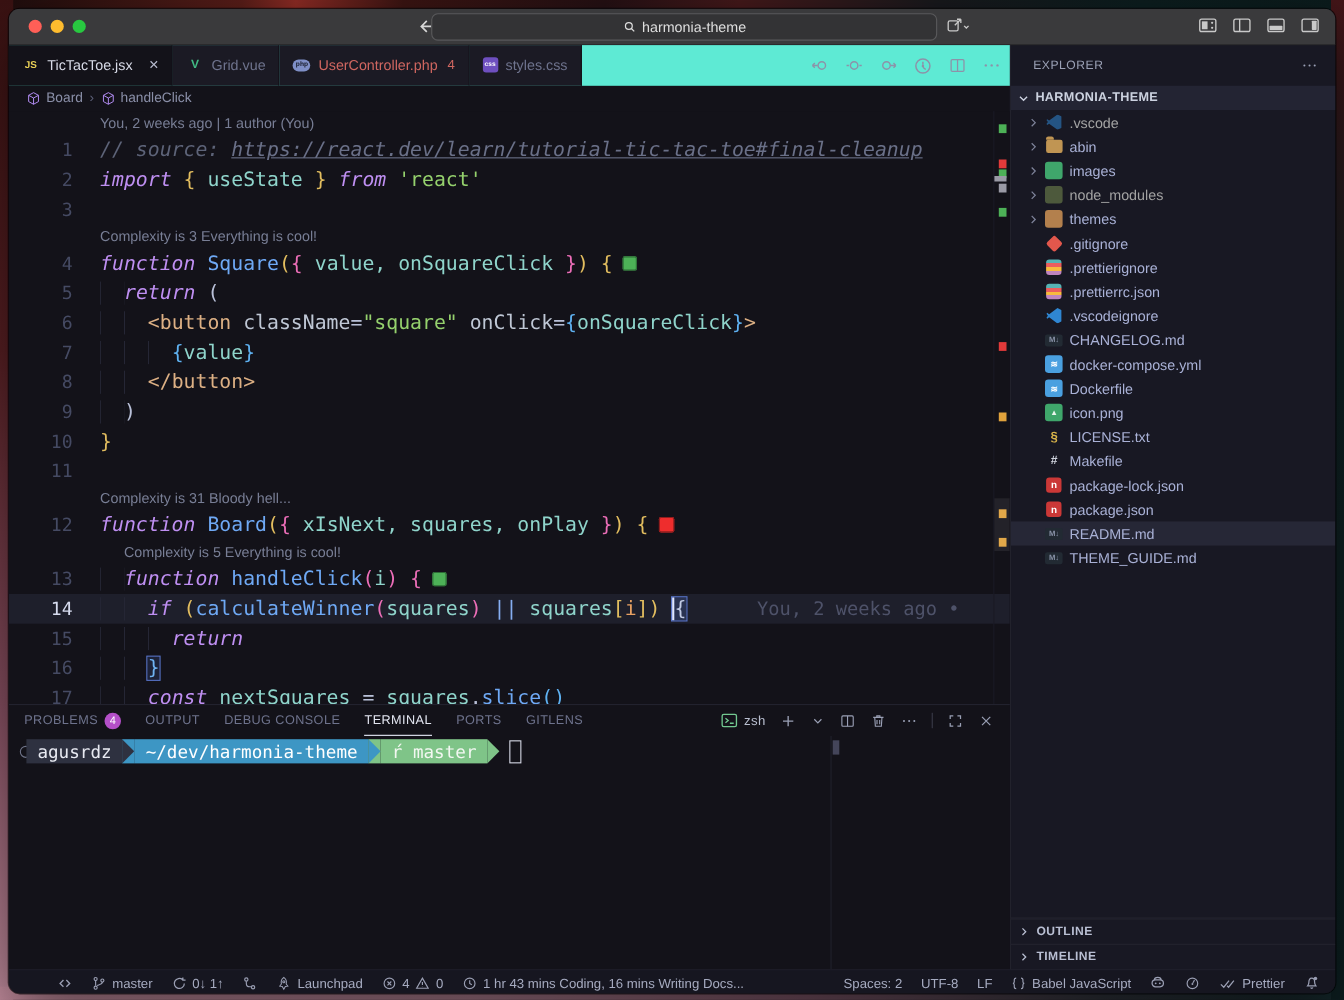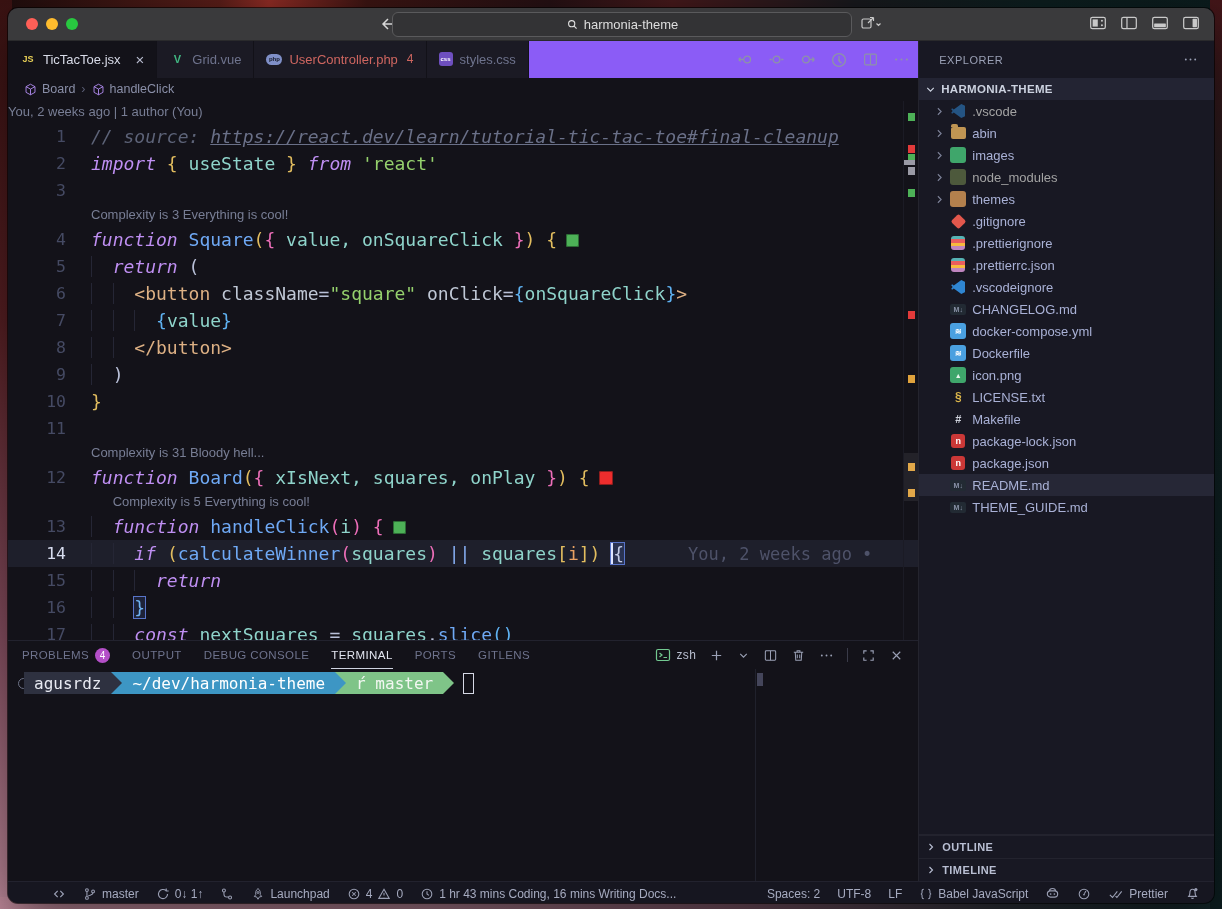--- a/index.html
+++ b/index.html
@@ -32,21 +32,21 @@
     color:#dedede;font-size:13px;gap:5px;}
   .share-ic{position:absolute;left:852px;top:5px;color:#c9c9c9;}
   .layout-icons{position:absolute;right:14px;top:6px;display:flex;gap:13px;color:#c9c9c9;}
   .ic{display:inline-flex;align-items:center;justify-content:center;}
   .ic svg{display:block;}
 
   
   .main{display:flex;height:840px;}
   .editor-col{width:911px;display:flex;flex-direction:column;background:#131219;}
   
-  .tabstrip{height:37px;background:#8b5cf6;display:flex;align-items:stretch;position:relative;}
+  .tabstrip{height:37px;background:#5eead4;display:flex;align-items:stretch;position:relative;}
   .tab{display:flex;align-items:center;padding:0 12px;gap:7px;font-size:13px;color:#6e738d;
     border-right:1px solid #121118;background:#1b1a24;white-space:nowrap;}
   .tab.active{background:#131219;color:#d8dbe8;}
   .tab.error{color:#cf6660;}
   .tab .tab-badge{font-size:12px;color:#cf6660;margin-left:2px;}
   .tab-close{margin-left:8px;font-size:15px;color:#b9bdd0;}
   .editor-actions{position:absolute;right:8px;top:0;height:37px;display:flex;align-items:center;gap:14px;color:#8d92a8;}
   
   .fi{width:16px;height:16px;border-radius:3px;display:inline-flex;align-items:center;justify-content:center;
     font-weight:bold;flex:none;font-family:"Liberation Sans",sans-serif;}
@@ -303,21 +303,21 @@
                 <path d="M8 1.5l5.5 3v7l-5.5 3-5.5-3v-7z"></path>
                 <path d="M2.5 4.5L8 7.5l5.5-3M8 7.5v7"></path>
               </svg>
             </span>
             <span>handleClick</span>
           </span>
         </div>
 
       <div class="code-area">
         <div id="codeblocks">
-            <div class="lens" style="">You, 2 weeks ago | 1 author (You)</div>
+            <div class="lens" style="padding-left: 83px;">You, 2 weeks ago | 1 author (You)</div>
             <div class="cl"><span class="gut">1</span><span class="codetext"><span style="color: rgb(93, 99, 120); font-style: italic; text-align: right;">// source: </span><span style="color: rgb(106, 112, 136); font-style: italic; text-decoration: underline;">https://react.dev/learn/tutorial-tic-tac-toe#final-cleanup</span></span></div>
             <div class="cl"><span class="gut">2</span><span class="codetext"><span style="color: rgb(191, 143, 242); font-style: italic;">import </span><span style="color: rgb(226, 189, 95);">{</span><span style="color: rgb(143, 212, 203);"> useState </span><span style="color: rgb(226, 189, 95);">}</span><span style="color: rgb(191, 143, 242); font-style: italic;"> from </span><span style="color: rgb(149, 209, 109);">'react'</span></span></div>
             <div class="cl"><span class="gut">3</span><span class="codetext"></span></div>
             <div class="lens" style="padding-left: 83px;">Complexity is 3 Everything is cool!</div>
             <div class="cl"><span class="gut">4</span><span class="codetext"><span style="color: rgb(191, 143, 242); font-style: italic;">function </span><span style="color: rgb(111, 169, 245);">Square</span><span style="color: rgb(226, 189, 95);">(</span><span style="color: rgb(236, 110, 184);">{</span><span style="color: rgb(143, 212, 203);"> value, onSquareClick </span><span style="color: rgb(236, 110, 184);">}</span><span style="color: rgb(226, 189, 95);">)</span><span style="color: rgb(185, 192, 216);"> </span><span style="color: rgb(226, 189, 95);">{</span><span class="sqg"></span></span></div>
             <div class="cl"><span class="gut">5</span><span class="codetext"><span class="tk-ind" style="color: rgb(185, 192, 216);">  </span><span style="color: rgb(191, 143, 242); font-style: italic;">return </span><span style="color: rgb(185, 192, 216);">(</span></span></div>
             <div class="cl"><span class="gut">6</span><span class="codetext"><span class="tk-ind" style="color: rgb(185, 192, 216);">    </span><span style="color: rgb(221, 176, 132);">&lt;button</span><span style="color: rgb(185, 192, 216);"> </span><span style="color: rgb(191, 199, 213);">className</span><span style="color: rgb(185, 192, 216);">=</span><span style="color: rgb(149, 209, 109);">"square"</span><span style="color: rgb(185, 192, 216);"> </span><span style="color: rgb(191, 199, 213);">onClick</span><span style="color: rgb(185, 192, 216);">=</span><span style="color: rgb(95, 178, 242);">{</span><span style="color: rgb(143, 212, 203);">onSquareClick</span><span style="color: rgb(95, 178, 242);">}</span><span style="color: rgb(221, 176, 132);">&gt;</span></span></div>
             <div class="cl"><span class="gut">7</span><span class="codetext"><span class="tk-ind" style="color: rgb(185, 192, 216);">      </span><span style="color: rgb(95, 178, 242);">{</span><span style="color: rgb(143, 212, 203);">value</span><span style="color: rgb(95, 178, 242);">}</span></span></div>
             <div class="cl"><span class="gut">8</span><span class="codetext"><span class="tk-ind" style="color: rgb(185, 192, 216);">    </span><span style="color: rgb(221, 176, 132);">&lt;/button&gt;</span></span></div>
             <div class="cl"><span class="gut">9</span><span class="codetext"><span class="tk-ind" style="color: rgb(185, 192, 216);">  </span><span style="color: rgb(185, 192, 216);">)</span></span></div>

